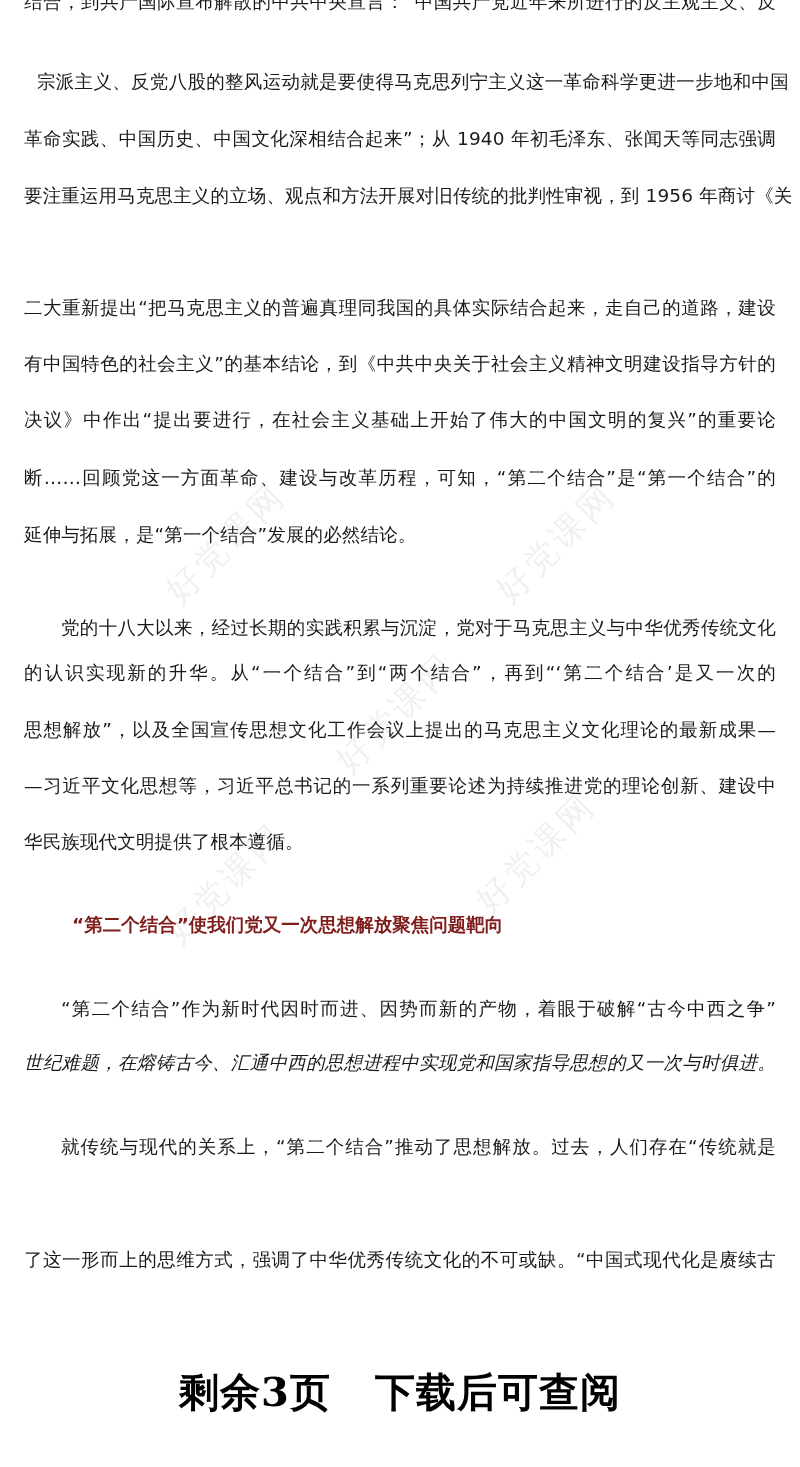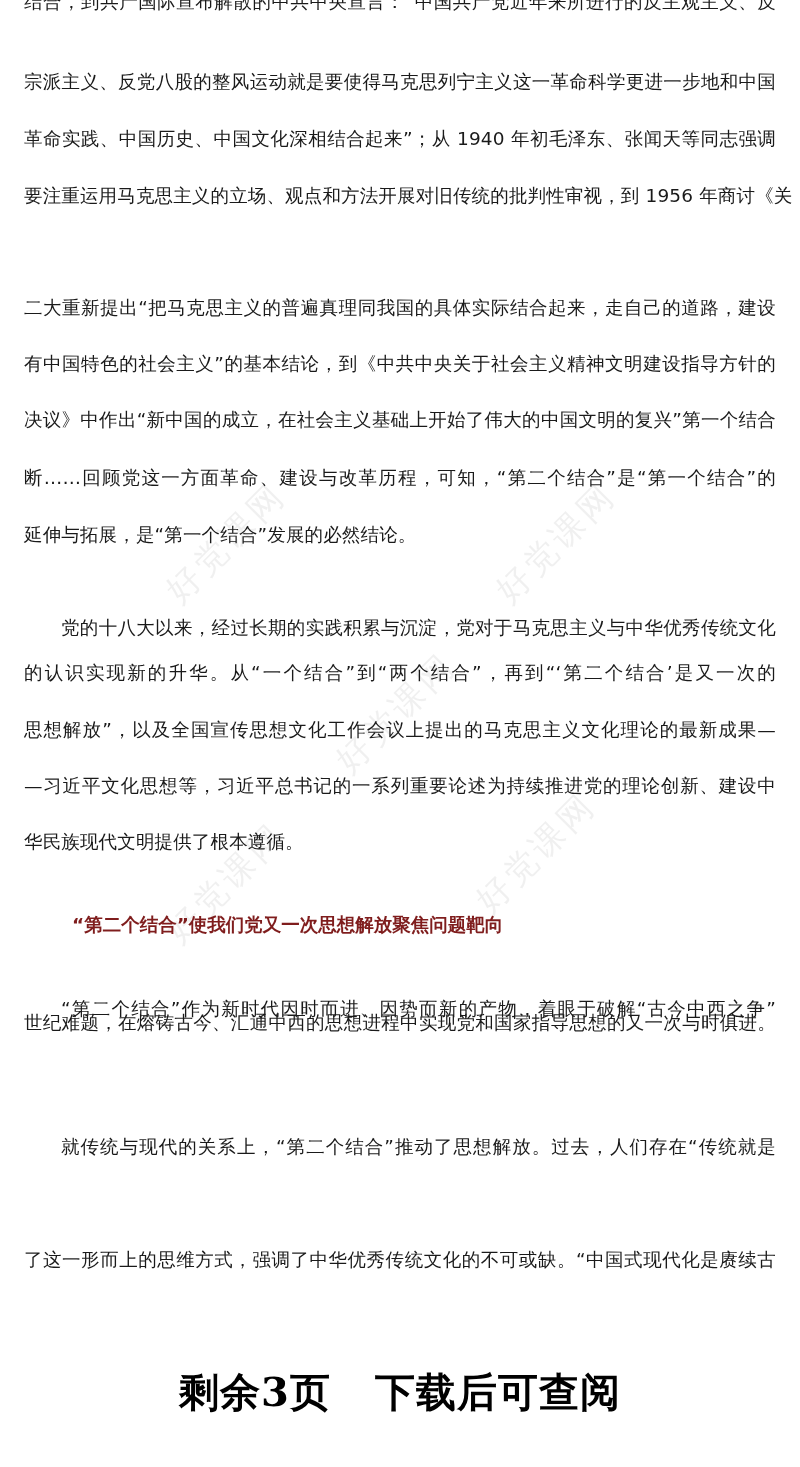--- a/index.html
+++ b/index.html
@@ -25,39 +25,39 @@
 
 <div class="page">
 
   <div class="watermark" style="left:150px; top:520px;">好党课网</div>
   <div class="watermark" style="left:480px; top:520px;">好党课网</div>
   <div class="watermark" style="left:320px; top:690px;">好党课网</div>
   <div class="watermark" style="left:150px; top:860px;">好党课网</div>
   <div class="watermark" style="left:460px; top:830px;">好党课网</div>
 
   <div class="line" style="top:-10px;">结合，到共产国际宣布解散的中共中央宣言：“中国共产党近年来所进行的反主观主义、反</div>
-  <div class="line" style="top:70px;">宗派主义、反党八股的整风运动就是要使得马克思列宁主义这一革命科学更进一步地和中国</div>
+  <div class="line" style="top:70px;margin-left:13px;">宗派主义、反党八股的整风运动就是要使得马克思列宁主义这一革命科学更进一步地和中国</div>
   <div class="line" style="top:127px;">革命实践、中国历史、中国文化深相结合起来”；从 1940 年初毛泽东、张闻天等同志强调</div>
   <div class="line" style="top:184px;">要注重运用马克思主义的立场、观点和方法开展对旧传统的批判性审视，到 1956 年商讨《关</div>
   <div class="line" style="top:296px;">二大重新提出“把马克思主义的普遍真理同我国的具体实际结合起来，走自己的道路，建设</div>
   <div class="line" style="top:352px;">有中国特色的社会主义”的基本结论，到《中共中央关于社会主义精神文明建设指导方针的</div>
-  <div class="line" style="top:408px;">决议》中作出“新中国的成立，在社会主义基础上开始了伟大的中国文明的复兴”第一个结合</div>
+  <div class="line" style="top:408px;">决议》中作出“提出要进行，在社会主义基础上开始了伟大的中国文明的复兴”的重要论</div>
   <div class="line" style="top:466px;">断……回顾党这一方面革命、建设与改革历程，可知，“第二个结合”是“第一个结合”的</div>
   <div class="line last" style="top:523px;">延伸与拓展，是“第一个结合”发展的必然结论。</div>
 
   <div class="line indent" style="top:605px;margin-top:11px;">党的十八大以来，经过长期的实践积累与沉淀，党对于马克思主义与中华优秀传统文化</div>
   <div class="line" style="top:661px;">的认识实现新的升华。从“一个结合”到“两个结合”，再到“‘第二个结合’是又一次的</div>
   <div class="line" style="top:718px;">思想解放”，以及全国宣传思想文化工作会议上提出的马克思主义文化理论的最新成果—</div>
   <div class="line" style="top:774px;">—习近平文化思想等，习近平总书记的一系列重要论述为持续推进党的理论创新、建设中</div>
   <div class="line last" style="top:830px;">华民族现代文明提供了根本遵循。</div>
 
   <div class="heading" style="top:913px;">“第二个结合”使我们党又一次思想解放聚焦问题靶向</div>
 
   <div class="line indent" style="top:997px;">“第二个结合”作为新时代因时而进、因势而新的产物，着眼于破解“古今中西之争”</div>
-  <div class="line" style="top:1011px;">世纪难题，在熔铸古今、汇通中西的思想进程中实现党和国家指导思想的又一次与时俱进。</div>
+  <div class="line" style="top:1051px;font-style:italic;">世纪难题，在熔铸古今、汇通中西的思想进程中实现党和国家指导思想的又一次与时俱进。</div>
 
   <div class="line indent" style="top:1135px;">就传统与现代的关系上，“第二个结合”推动了思想解放。过去，人们存在“传统就是</div>
   <div class="line" style="top:1248px;">了这一形而上的思维方式，强调了中华优秀传统文化的不可或缺。“中国式现代化是赓续古</div>
 
   <div class="footer">
     <span>剩余3页</span><span class="gap"></span><span>下载后可查阅</span>
   </div>
 </div>
 
 </body></html>

